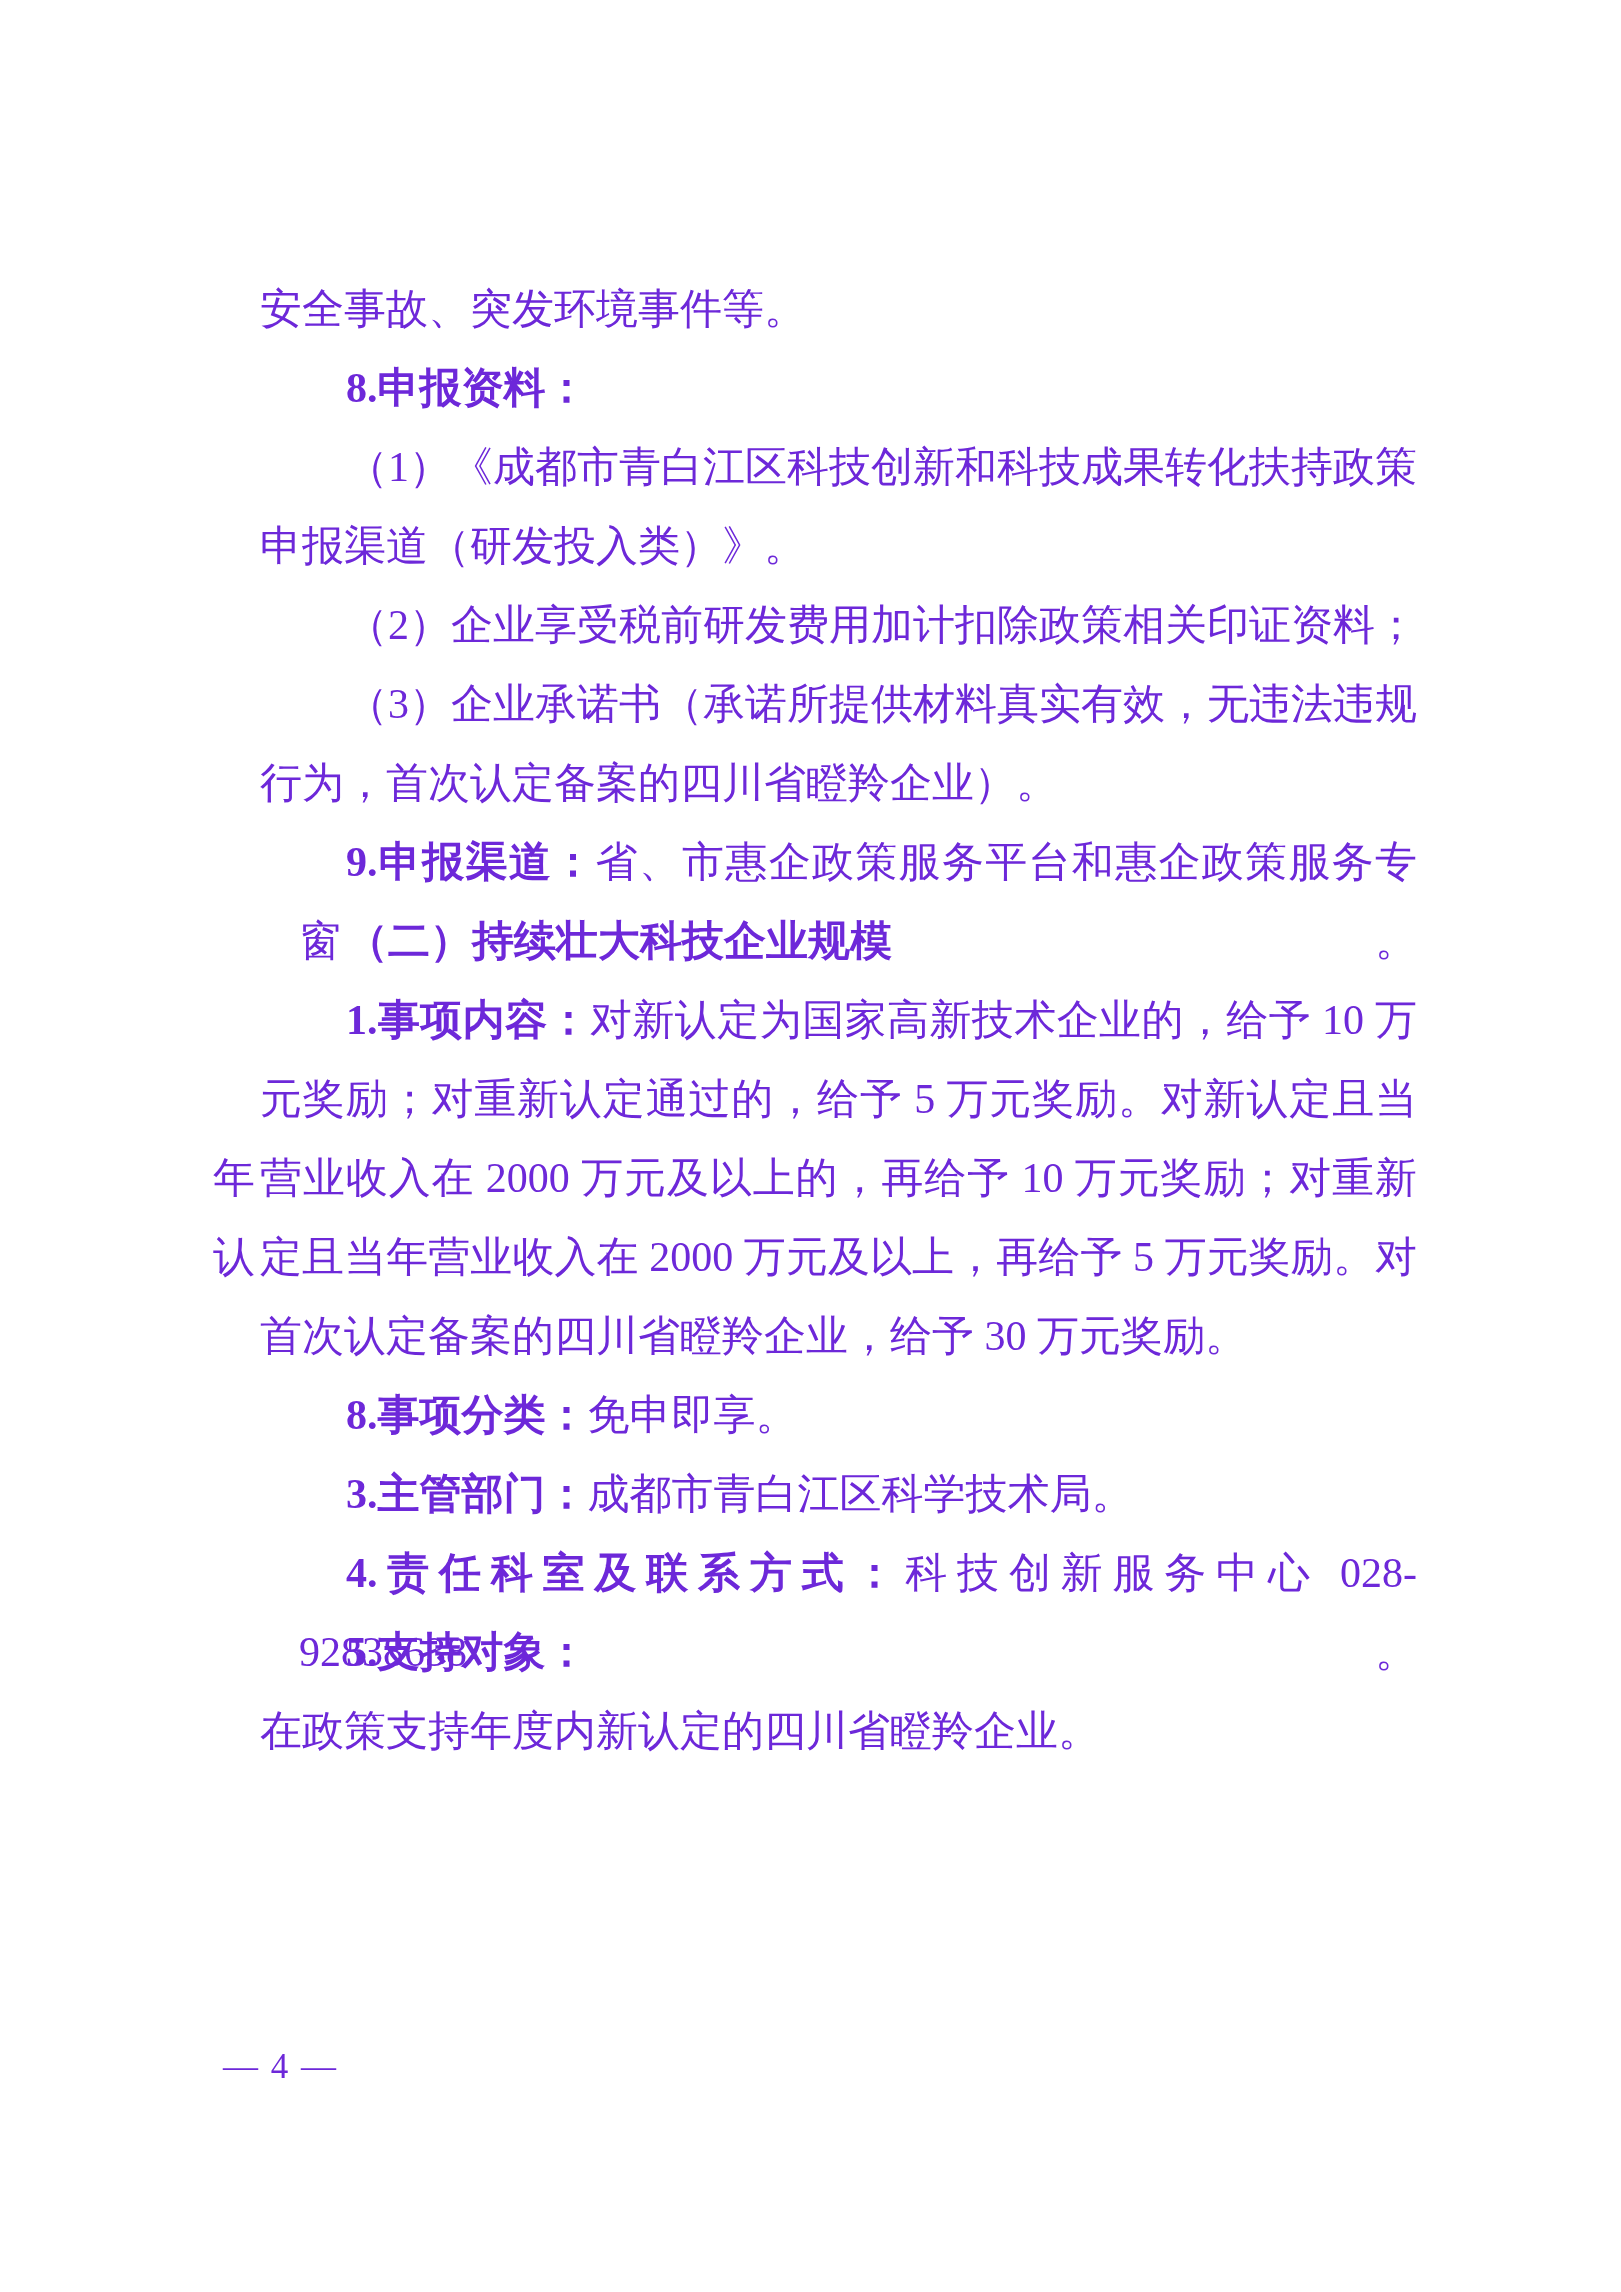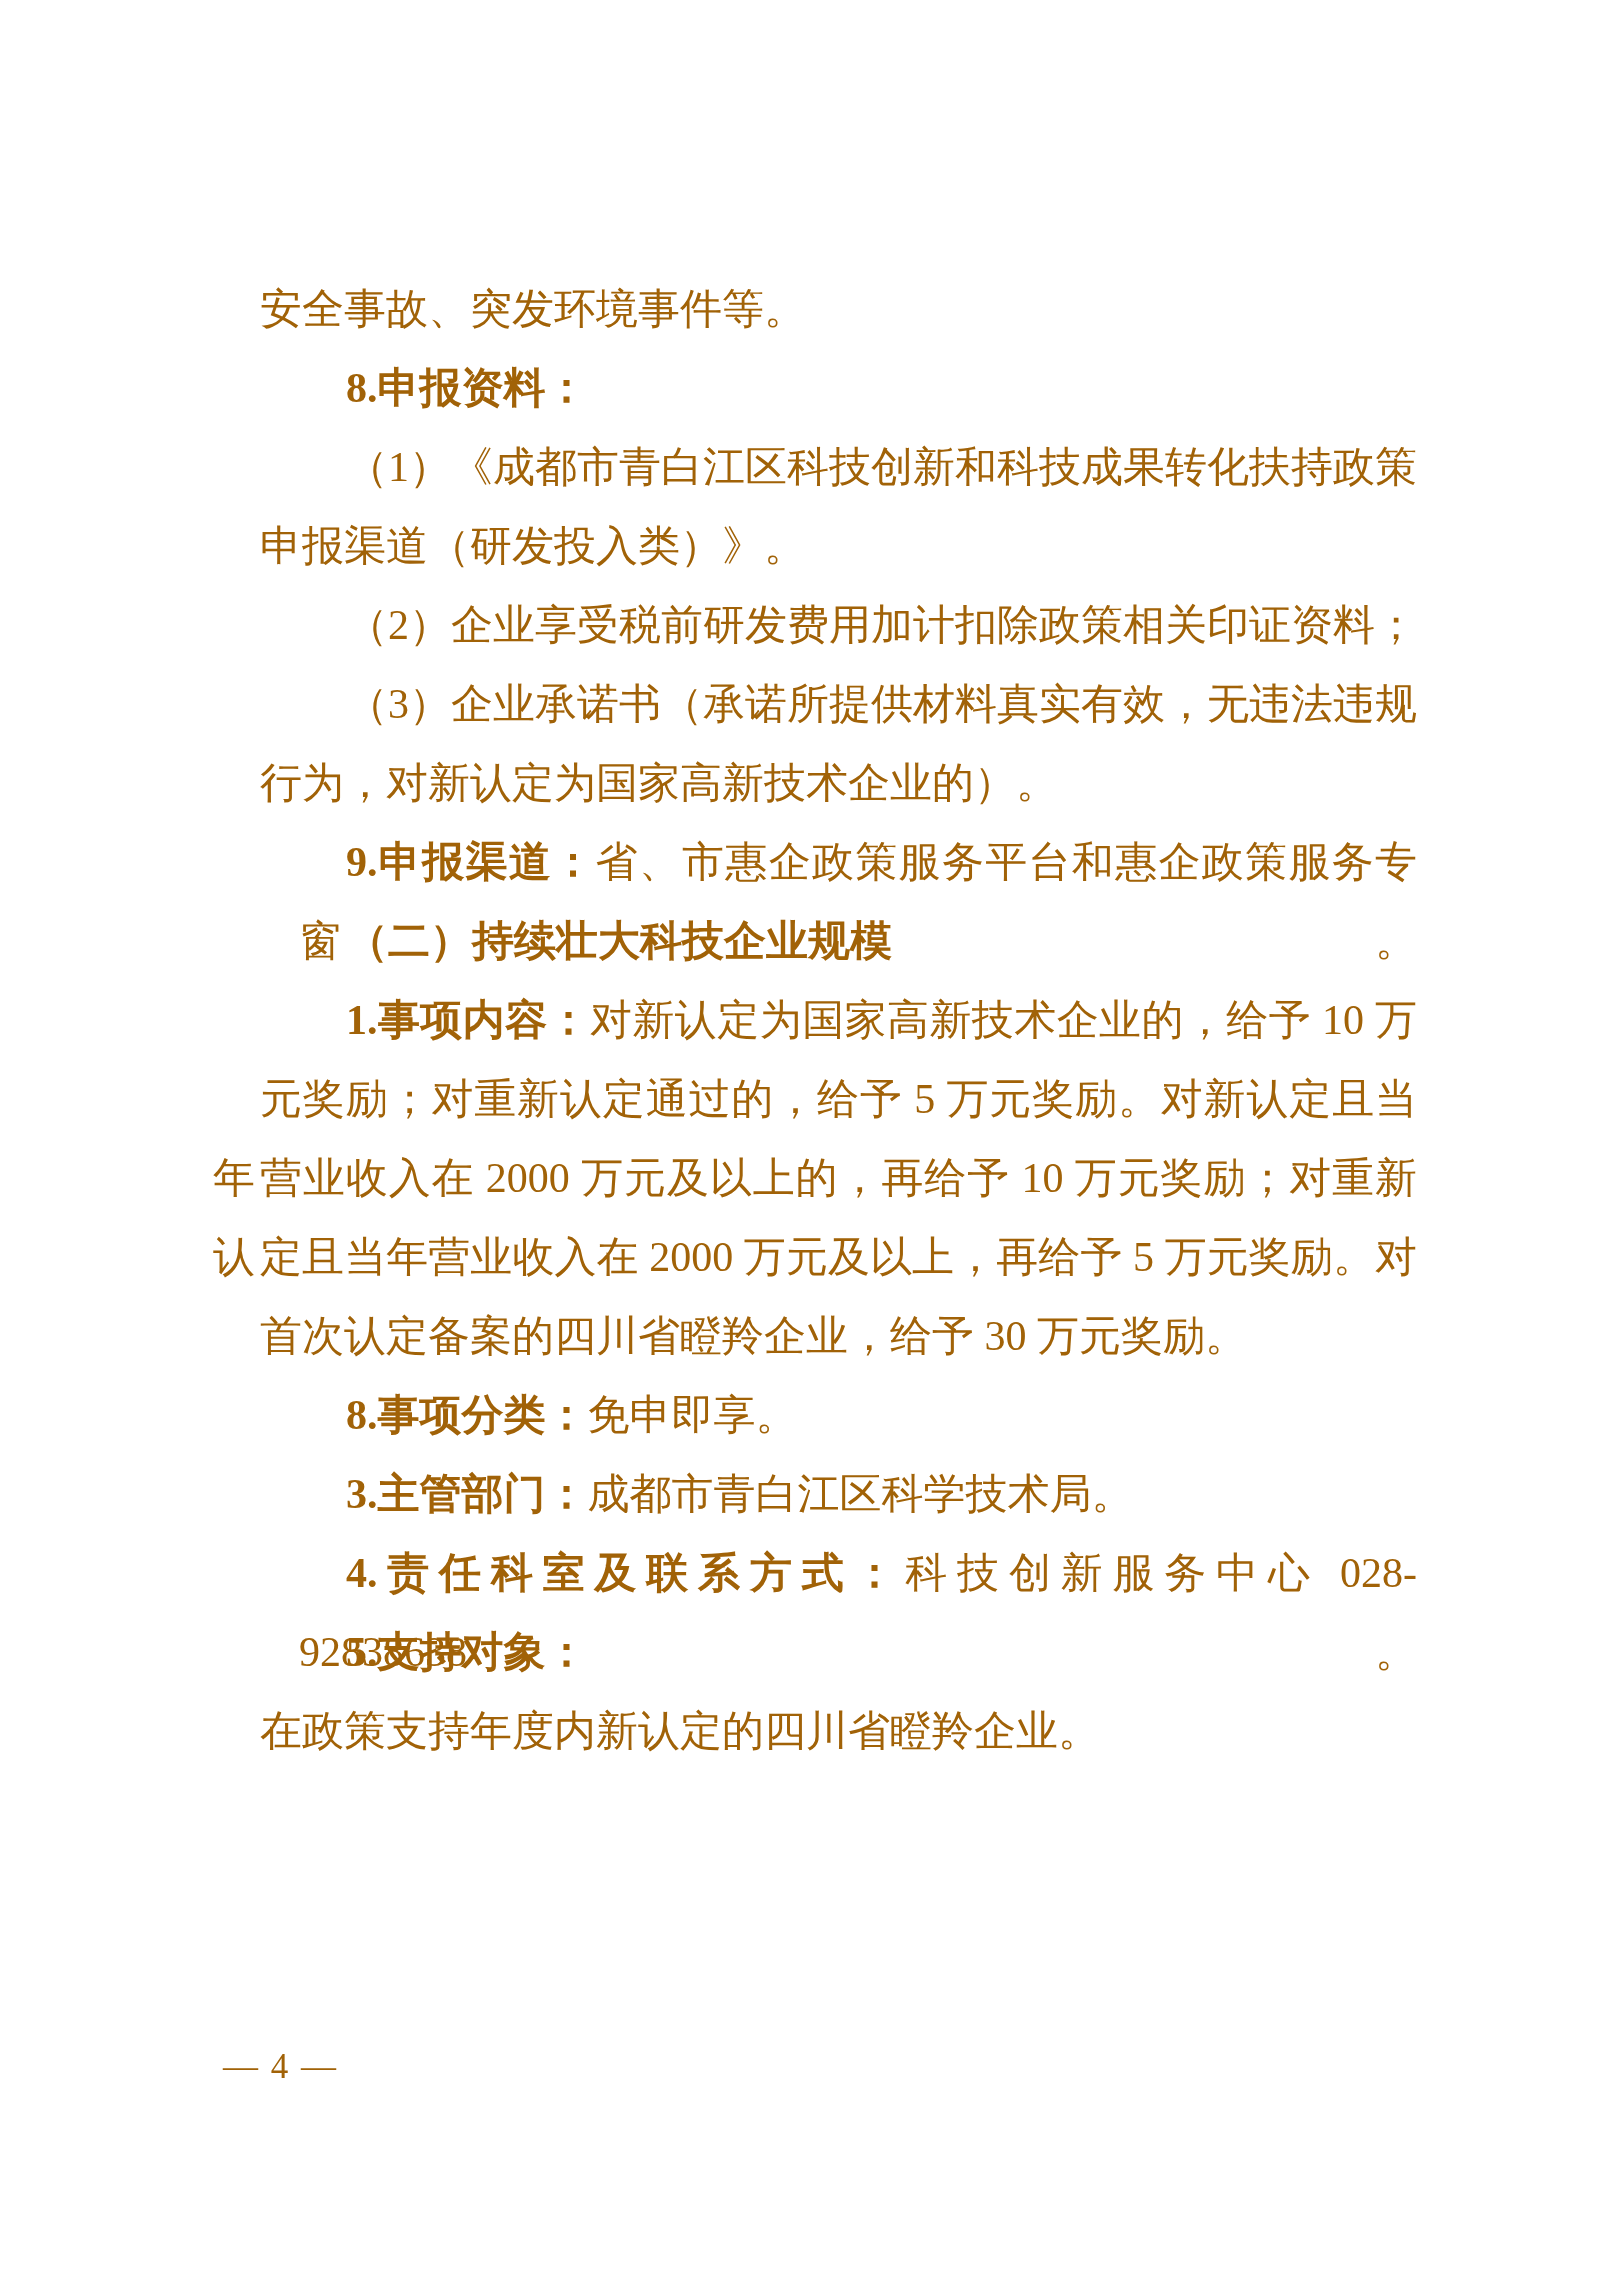--- a/index.html
+++ b/index.html
@@ -5,21 +5,21 @@
   html, body {
     margin: 0;
     padding: 0;
     background: #ffffff;
   }
   .page {
     position: relative;
     width: 1621px;
     height: 2293px;
     background: #ffffff;
-    color: #a16207;
+    color: #6d28d9;
     font-family: "Liberation Serif", "DejaVu Serif", serif;
     overflow: hidden;
   }
   .content {
     position: absolute;
     left: 213px;
     top: 270px;
     width: 1204px;
   }
   .line {
@@ -59,21 +59,21 @@
     <div class="line indent"><span class="lbl">8.申报资料：</span><span></span></div>
 
     <div class="line indent fill"><span class="lbl"></span><span>（1）《成都市青白江区科技创新和科技成果转化扶持政策</span></div>
 
     <div class="line"><span class="lbl"></span><span>申报渠道（研发投入类）》。</span></div>
 
     <div class="line indent fill"><span class="lbl"></span><span>（2）企业享受税前研发费用加计扣除政策相关印证资料；</span></div>
 
     <div class="line indent fill"><span class="lbl"></span><span>（3）企业承诺书（承诺所提供材料真实有效，无违法违规</span></div>
 
-    <div class="line"><span class="lbl"></span><span>行为，对新认定为国家高新技术企业的）。</span></div>
+    <div class="line"><span class="lbl"></span><span>行为，首次认定备案的四川省瞪羚企业）。</span></div>
 
     <div class="line indent fill"><span class="lbl">9.申报渠道：</span><span>省、市惠企政策服务平台和惠企政策服务专窗。</span></div>
 
     <div class="line indent"><span class="lbl">（二）持续壮大科技企业规模</span><span></span></div>
 
     <div class="line indent fill"><span class="lbl">1.事项内容：</span><span>对新认定为国家高新技术企业的，给予 10 万</span></div>
 
     <div class="line fill"><span class="lbl"></span><span>元奖励；对重新认定通过的，给予 5 万元奖励。对新认定且当年</span></div>
 
     <div class="line fill"><span class="lbl"></span><span>营业收入在 2000 万元及以上的，再给予 10 万元奖励；对重新认</span></div>

